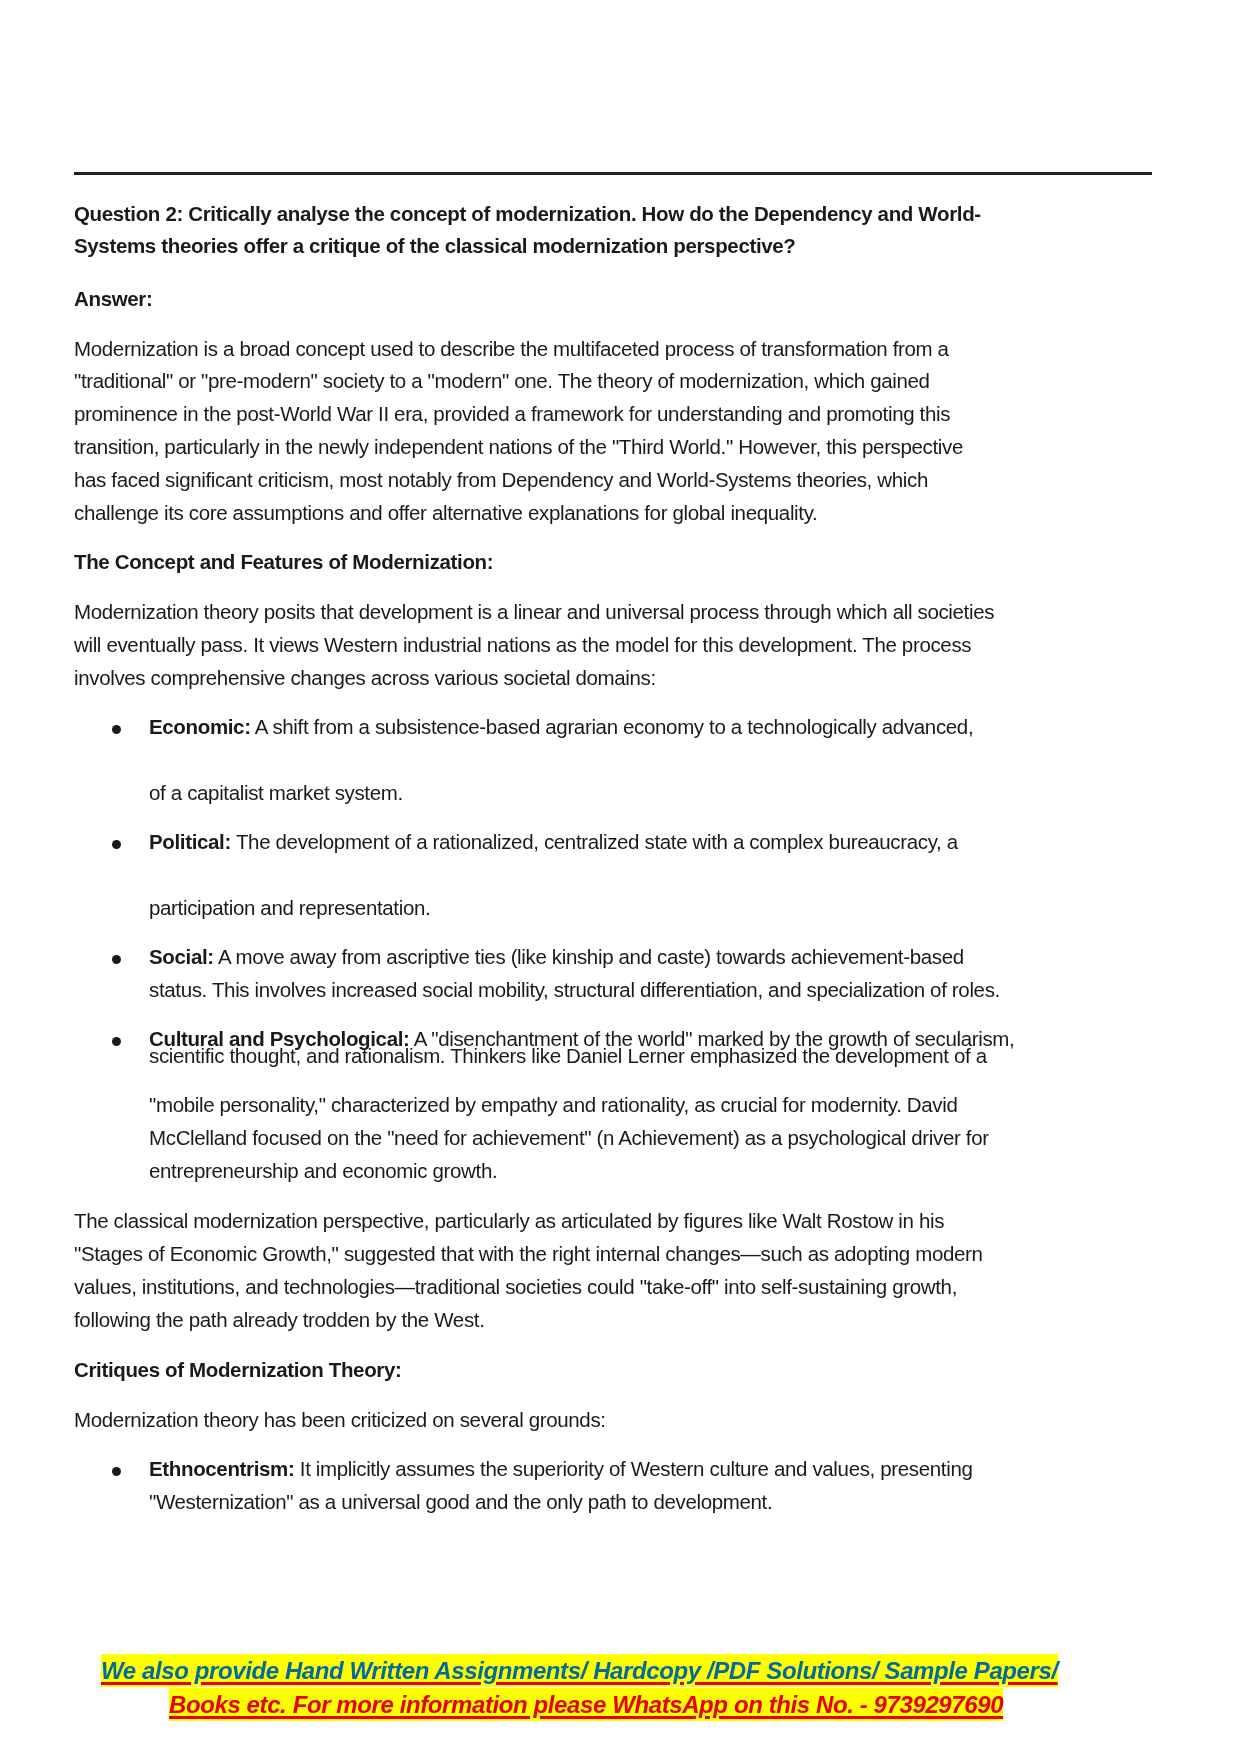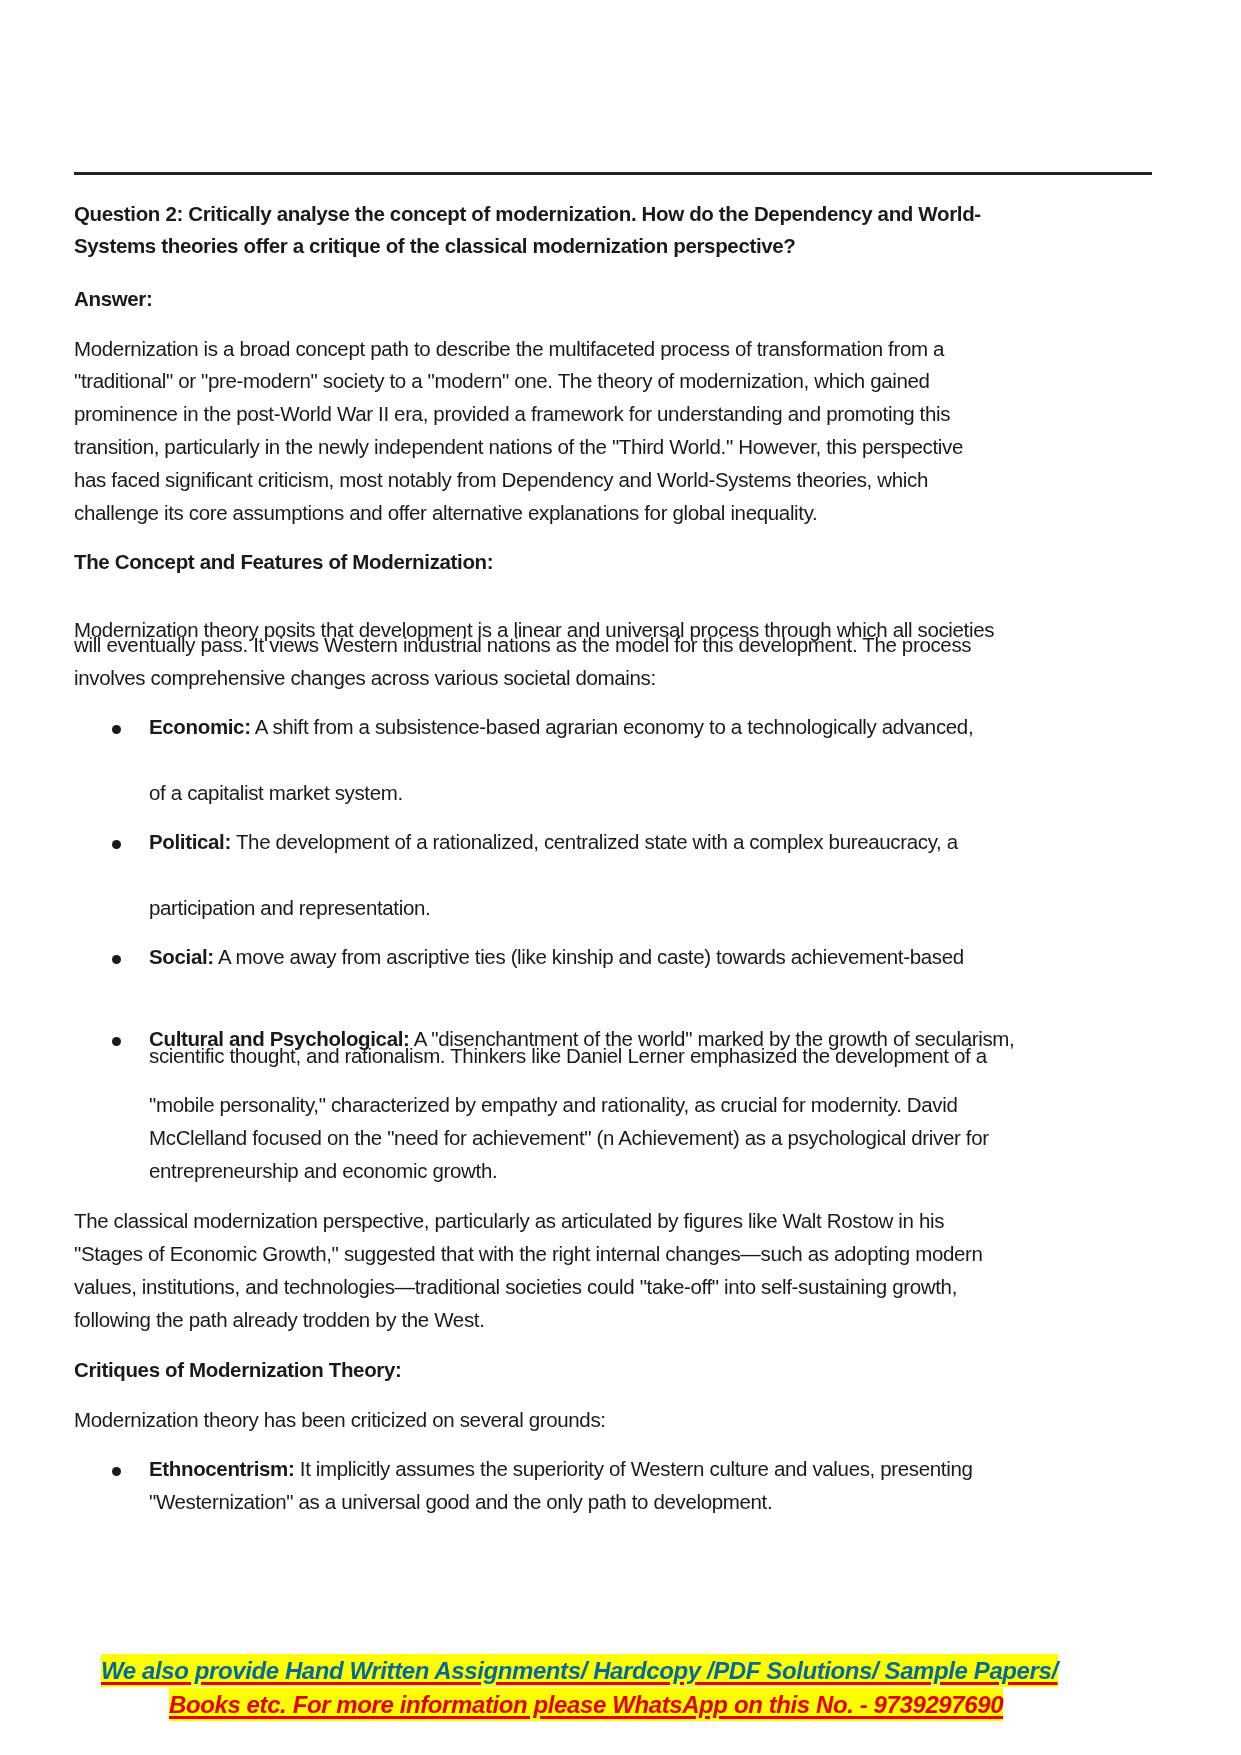--- a/index.html
+++ b/index.html
@@ -69,49 +69,50 @@
 
 <div class="page">
 
   <div class="rule"></div>
 
   <div class="line para bold" style="top:201px">Question 2: Critically analyse the concept of modernization. How do the Dependency and World-</div>
   <div class="line para bold" style="top:233px">Systems theories offer a critique of the classical modernization perspective?</div>
 
   <div class="line para bold" style="top:286px">Answer:</div>
 
-  <div class="line para" style="top:336px">Modernization is a broad concept path to describe the multifaceted process of transformation from a</div>
+  <div class="line para" style="top:336px">Modernization is a broad concept used to describe the multifaceted process of transformation from a</div>
   <div class="line para" style="top:368px">"traditional" or "pre-modern" society to a "modern" one. The theory of modernization, which gained</div>
   <div class="line para" style="top:401px">prominence in the post-World War II era, provided a framework for understanding and promoting this</div>
   <div class="line para" style="top:467px">has faced significant criticism, most notably from Dependency and World-Systems theories, which</div>
   <div class="line para" style="top:434px">transition, particularly in the newly independent nations of the "Third World." However, this perspective</div>
   <div class="line para" style="top:500px">challenge its core assumptions and offer alternative explanations for global inequality.</div>
 
   <div class="line para bold" style="top:549px">The Concept and Features of Modernization:</div>
 
-  <div class="line para" style="top:617px">Modernization theory posits that development is a linear and universal process through which all societies</div>
+  <div class="line para" style="top:599px">Modernization theory posits that development is a linear and universal process through which all societies</div>
   <div class="line para" style="top:632px">will eventually pass. It views Western industrial nations as the model for this development. The process</div>
   <div class="line para" style="top:665px">involves comprehensive changes across various societal domains:</div>
 
   <div class="bullet" style="top:725px"></div>
   <div class="line bl" style="top:714px">
     <span class="bold">Economic:</span><span> A shift from a subsistence-based agrarian economy to a technologically advanced,</span>
   </div>
   <div class="line bl" style="top:780px">of a capitalist market system.</div>
 
   <div class="bullet" style="top:840px"></div>
   <div class="line bl" style="top:829px">
     <span class="bold">Political:</span><span> The development of a rationalized, centralized state with a complex bureaucracy, a</span>
   </div>
   <div class="line bl" style="top:895px">participation and representation.</div>
 
   <div class="bullet" style="top:955px"></div>
   <div class="line bl" style="top:944px">
     <span class="bold">Social:</span><span> A move away from ascriptive ties (like kinship and caste) towards achievement-based</span>
   </div>
+  <div class="line bl" style="top:977px">status. This involves increased social mobility, structural differentiation, and specialization of roles.</div>
 
   <div class="bullet" style="top:1037px"></div>
   <div class="line bl" style="top:1026px">
     <span class="bold">Cultural and Psychological:</span><span> A "disenchantment of the world" marked by the growth of secularism,</span>
   </div>
   <div class="line bl" style="top:1043px">scientific thought, and rationalism. Thinkers like Daniel Lerner emphasized the development of a</div>
   <div class="line bl" style="top:1092px">"mobile personality," characterized by empathy and rationality, as crucial for modernity. David</div>
   <div class="line bl" style="top:1125px">McClelland focused on the "need for achievement" (n Achievement) as a psychological driver for</div>
   <div class="line bl" style="top:1158px">entrepreneurship and economic growth.</div>
 

